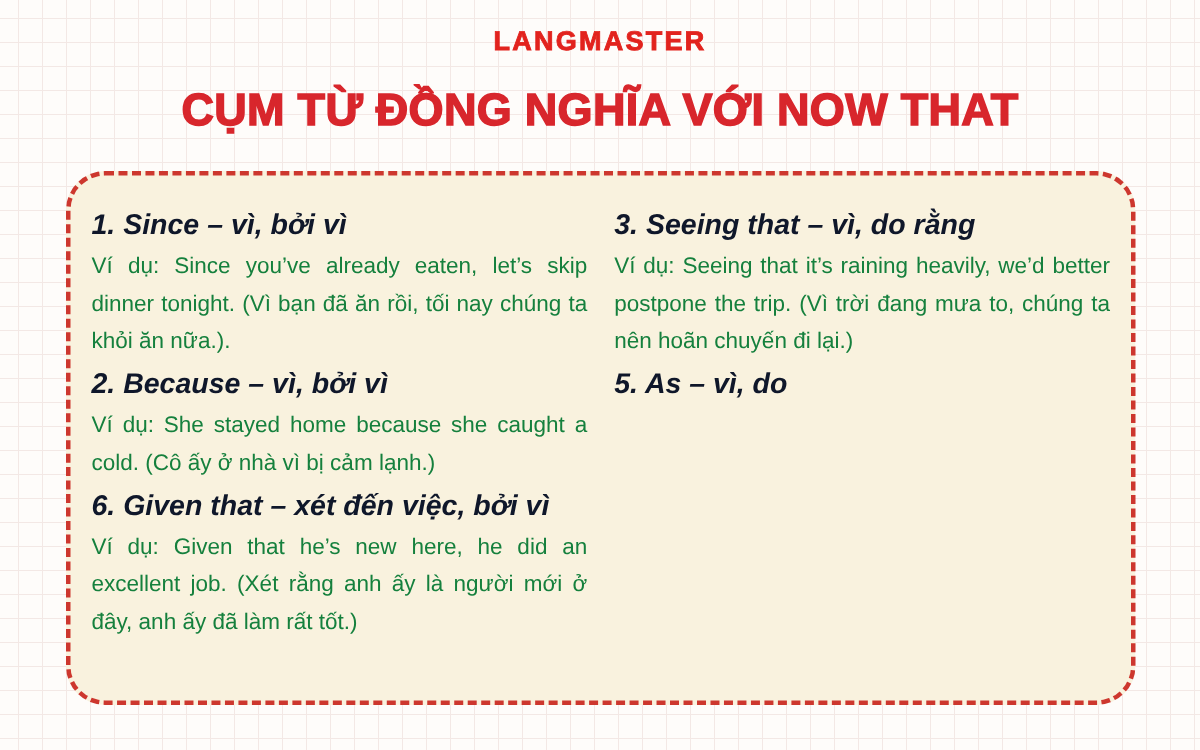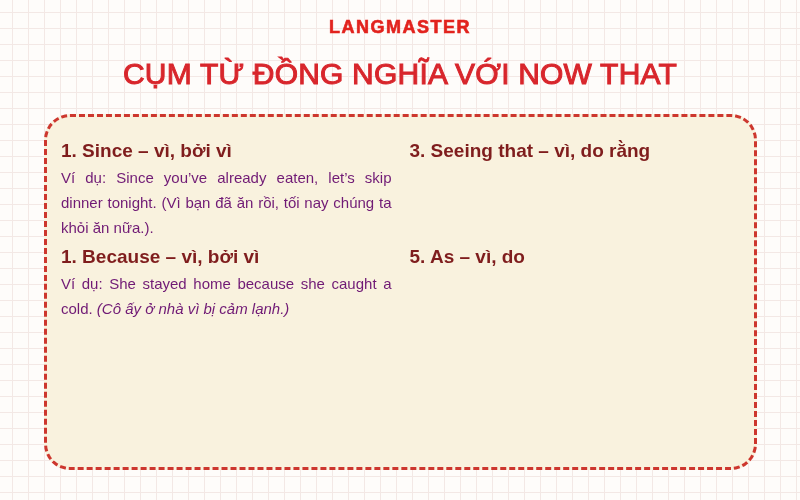--- a/index.html
+++ b/index.html
@@ -31,21 +31,21 @@
     color: #e2231e;
     -webkit-text-stroke: 0.6px #e2231e;
   }
   .title {
     position: absolute;
     top: 57px;
     left: 0;
     width: 100%;
     text-align: center;
     font-size: 30px;
-    font-weight: 400;
+    font-weight: 700;
     letter-spacing: 0.2px;
     color: #d8262c;
     -webkit-text-stroke: 1px #d8262c;
   }
   .card {
     position: absolute;
     left: 44px;
     top: 114px;
     width: 713px;
     height: 356px;
@@ -55,65 +55,71 @@
     padding: 24px 14px 14px 14px;
   }
   .card-grid {
     display: grid;
     grid-template-columns: 1fr 1fr;
     column-gap: 18px;
     align-items: start;
   }
   .item { min-width: 0; }
   .item-title {
-    color: #7f1d1d;
+    color: #0f172a;
     font-size: 19px;
     font-weight: 700;
     line-height: 20px;
     margin: 7px 0 4px 0;
     white-space: nowrap;
+    font-style: italic;
   }
   .card-grid .item:nth-child(1) .item-title,
   .card-grid .item:nth-child(2) .item-title { margin-top: 0; }
   .item-body {
-    color: #701a75;
+    color: #15803d;
     font-size: 15px;
     line-height: 25px;
     text-align: justify;
   }
-  .item-body .it { font-style: italic; }
+  .item-body .it { }
 </style>
 </head>
 <body>
 
 <div class="page">
 
   <div class="logo">LANGMASTER</div>
 
   <div class="title">CỤM TỪ ĐỒNG NGHĨA VỚI NOW THAT</div>
 
   <div class="card">
     <div class="card-grid">
 
       <div class="item">
         <div class="item-title">1. Since – vì, bởi vì</div>
         <div class="item-body"><span>Ví dụ: Since you’ve already eaten, let’s skip dinner tonight. (Vì bạn đã ăn rồi, tối nay chúng ta khỏi ăn nữa.).</span></div>
       </div>
 
       <div class="item">
         <div class="item-title">3. Seeing that – vì, do rằng</div>
+        <div class="item-body"><span>Ví dụ: Seeing that it’s raining heavily, we’d better postpone the trip. (Vì trời đang mưa to, chúng ta nên hoãn chuyến đi lại.)</span></div>
       </div>
 
       <div class="item">
-        <div class="item-title">1. Because – vì, bởi vì</div>
+        <div class="item-title">2. Because – vì, bởi vì</div>
         <div class="item-body"><span>Ví dụ: She stayed home because she caught a cold. </span><span class="it">(Cô ấy ở nhà vì bị cảm lạnh.)</span></div>
       </div>
 
       <div class="item">
         <div class="item-title">5. As – vì, do</div>
       </div>
 
 
+      <div class="item">
+        <div class="item-title">6. Given that – xét đến việc, bởi vì</div>
+        <div class="item-body"><span>Ví dụ: Given that he’s new here, he did an excellent job. (Xét rằng anh ấy là người mới ở đây, anh ấy đã làm rất tốt.)</span></div>
+      </div>
 
     </div>
   </div>
 
 </div>
 
 </body></html>

